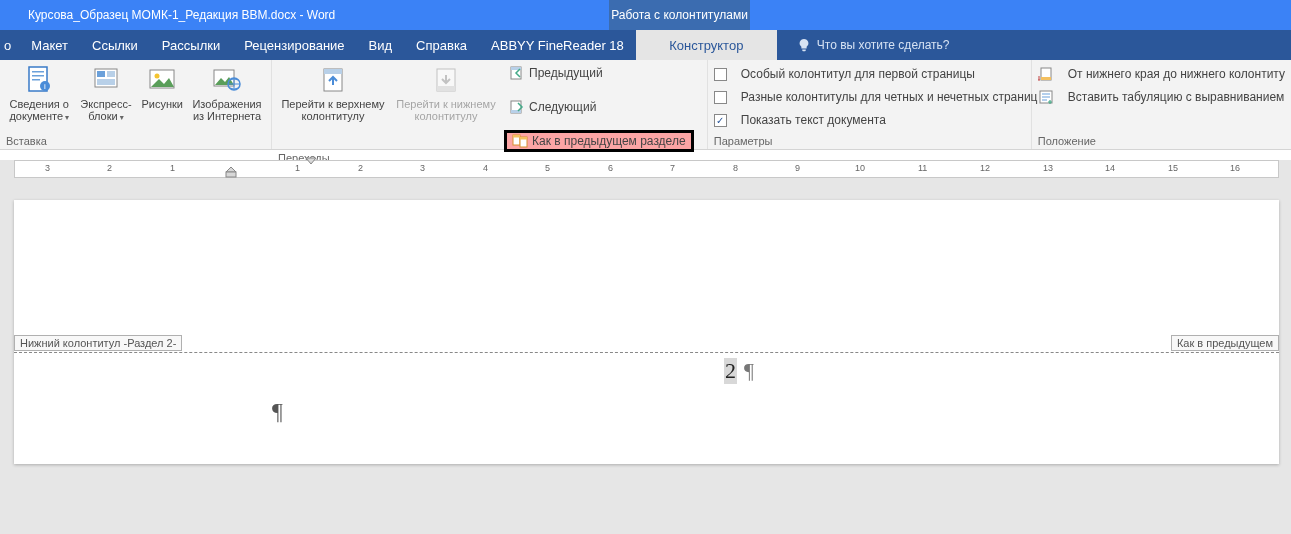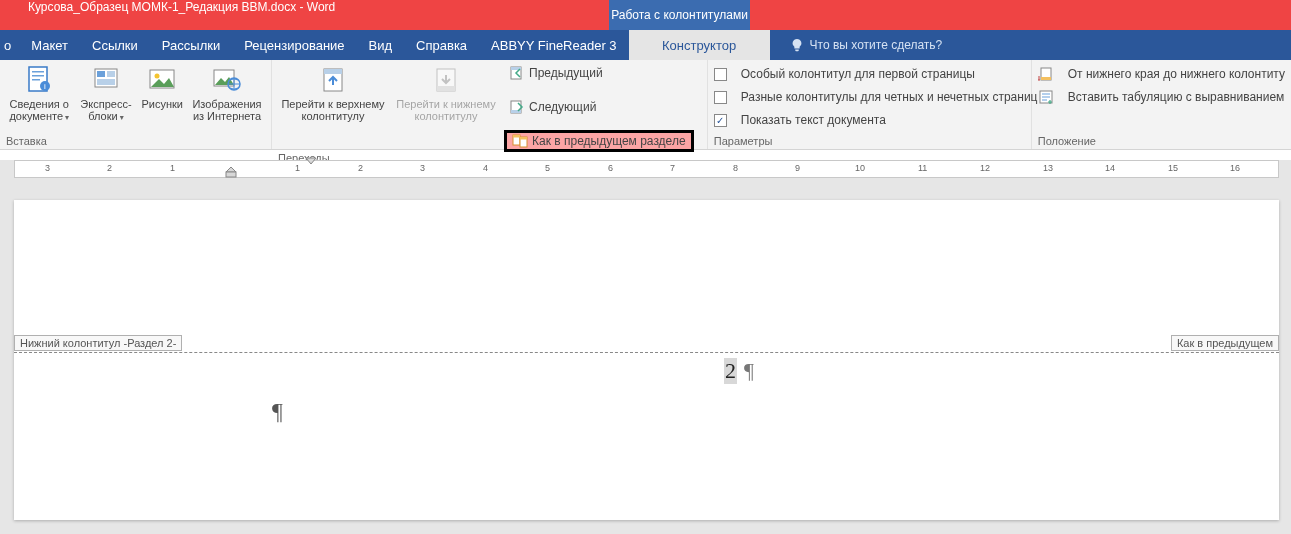--- a/index.html
+++ b/index.html
@@ -1,17 +1,17 @@
 <!DOCTYPE html>
 <html><head>
 <meta charset="utf-8">
 <style>
 *{margin:0;padding:0;box-sizing:border-box;font-family:"Segoe UI",Tahoma,sans-serif;-webkit-font-smoothing:antialiased}
 body{background:#fff;width:1291px;height:534px;overflow:hidden;font-size:12px;color:#444}
-.titlebar{height:30px;background:#ef4444;display:flex;align-items:flex-start;position:relative}
+.titlebar{height:30px;background:#3b82f6;display:flex;align-items:center;position:relative}
 .title-text{color:#fff;font-size:12px;padding-left:28px}
 .context-tab-label{position:absolute;left:609px;top:0;width:141px;height:30px;background:#3b6cb0;color:#fff;font-size:12px;display:flex;align-items:center;justify-content:center}
 .tabbar{height:30px;background:#2b579a;display:flex;align-items:stretch;color:#fff;font-size:13px}
 .tab{padding:0 12px;display:flex;align-items:center;cursor:pointer}
 .tab.active{background:#e5e5e5;color:#2b579a}
 .tell-me{display:flex;align-items:center;margin-left:20px;font-size:12px;color:#d6e2f3}
 .tell-me svg{margin-right:6px}
 .ribbon{height:90px;background:#f3f3f3;border-bottom:1px solid #d4d4d4;display:flex}
 .group{border-right:1px solid #e1e1e1;padding:2px 6px 0 6px;display:flex;flex-direction:column;justify-content:space-between}
 .group-content{display:flex;align-items:flex-start;gap:4px}
@@ -21,21 +21,21 @@
 .bigbtn.disabled{opacity:.45}
 .smallbtn{display:flex;align-items:center;height:22px;padding:0 5px;font-size:12px;cursor:pointer;gap:4px}
 .smallbtn.active{background:#fca5a5;border:3px solid #000000}
 .chk-row{display:flex;align-items:center;height:22px;font-size:12px;gap:14px;white-space:nowrap}
 .chk{width:13px;height:13px;border:1px solid #888;background:#fff;display:inline-flex;align-items:center;justify-content:center;font-size:10px;color:#2b579a}
 .chk.checked::after{content:"✓"}
 .ico-row{width:16px;height:16px;display:inline-flex;align-items:center;justify-content:center}
 .drop-arr::after{content:"▾";font-size:8px;color:#666;margin-left:2px}
 .workspace{background:#e6e6e6;height:384px;position:relative}
 .ruler{height:18px;margin-left:14px;margin-right:12px;background:#fff;position:relative;font-size:9px;color:#666;margin-top:10px;border:1px solid #c8c8c8}
-.page{position:absolute;left:14px;right:12px;top:40px;background:#fff;box-shadow:0 1px 3px rgba(0,0,0,.25);height:320px}
+.page{position:absolute;left:14px;right:12px;top:40px;background:#fff;box-shadow:0 1px 3px rgba(0,0,0,.25);height:264px}
 .footer-tag{position:absolute;background:#f8f8f8;border:1px solid #b0b0b0;font-size:11px;padding:1px 5px;color:#555}
 .footer-tag.left{left:0;top:135px}
 .footer-tag.right{right:0;top:135px}
 .dashed{position:absolute;left:0;right:0;top:152px;border-top:1px dashed #888}
 .page-num{position:absolute;left:710px;top:158px;font-family:"Times New Roman",serif;font-size:22px;color:#222;background:#d8d8d8;padding:0 1px}
 .pilcrow1{position:absolute;left:730px;top:158px;font-family:"Times New Roman",serif;font-size:22px;color:#777}
 .pilcrow2{position:absolute;left:258px;top:198px;font-family:"Times New Roman",serif;font-size:24px;color:#555}
 .ruler-tick{position:absolute;top:2px;font-size:9px;color:#666}
 .vcol{display:flex;flex-direction:column;gap:12px}
 </style>
@@ -48,21 +48,21 @@
 </div>
 
 <div class="tabbar">
   <div class="tab" style="padding:0 8px 0 4px">о</div>
   <div class="tab">Макет</div>
   <div class="tab">Ссылки</div>
   <div class="tab">Рассылки</div>
   <div class="tab">Рецензирование</div>
   <div class="tab">Вид</div>
   <div class="tab">Справка</div>
-  <div class="tab">ABBYY FineReader 3</div>
+  <div class="tab">ABBYY FineReader 18</div>
   <div class="tab active" style="width:141px;justify-content:center">Конструктор</div>
   <div class="tell-me">
     <svg width="14" height="14" viewBox="0 0 16 16">
         <path fill="#d6e2f3" d="M8 1a5 5 0 0 0-3 9v2h6v-2a5 5 0 0 0-3-9zm-2 12h4v1a1 1 0 0 1-1 1H7a1 1 0 0 1-1-1z"></path>
       </svg>
     <span>Что вы хотите сделать?</span>
   </div>
 </div>
 
 <div class="ribbon">

